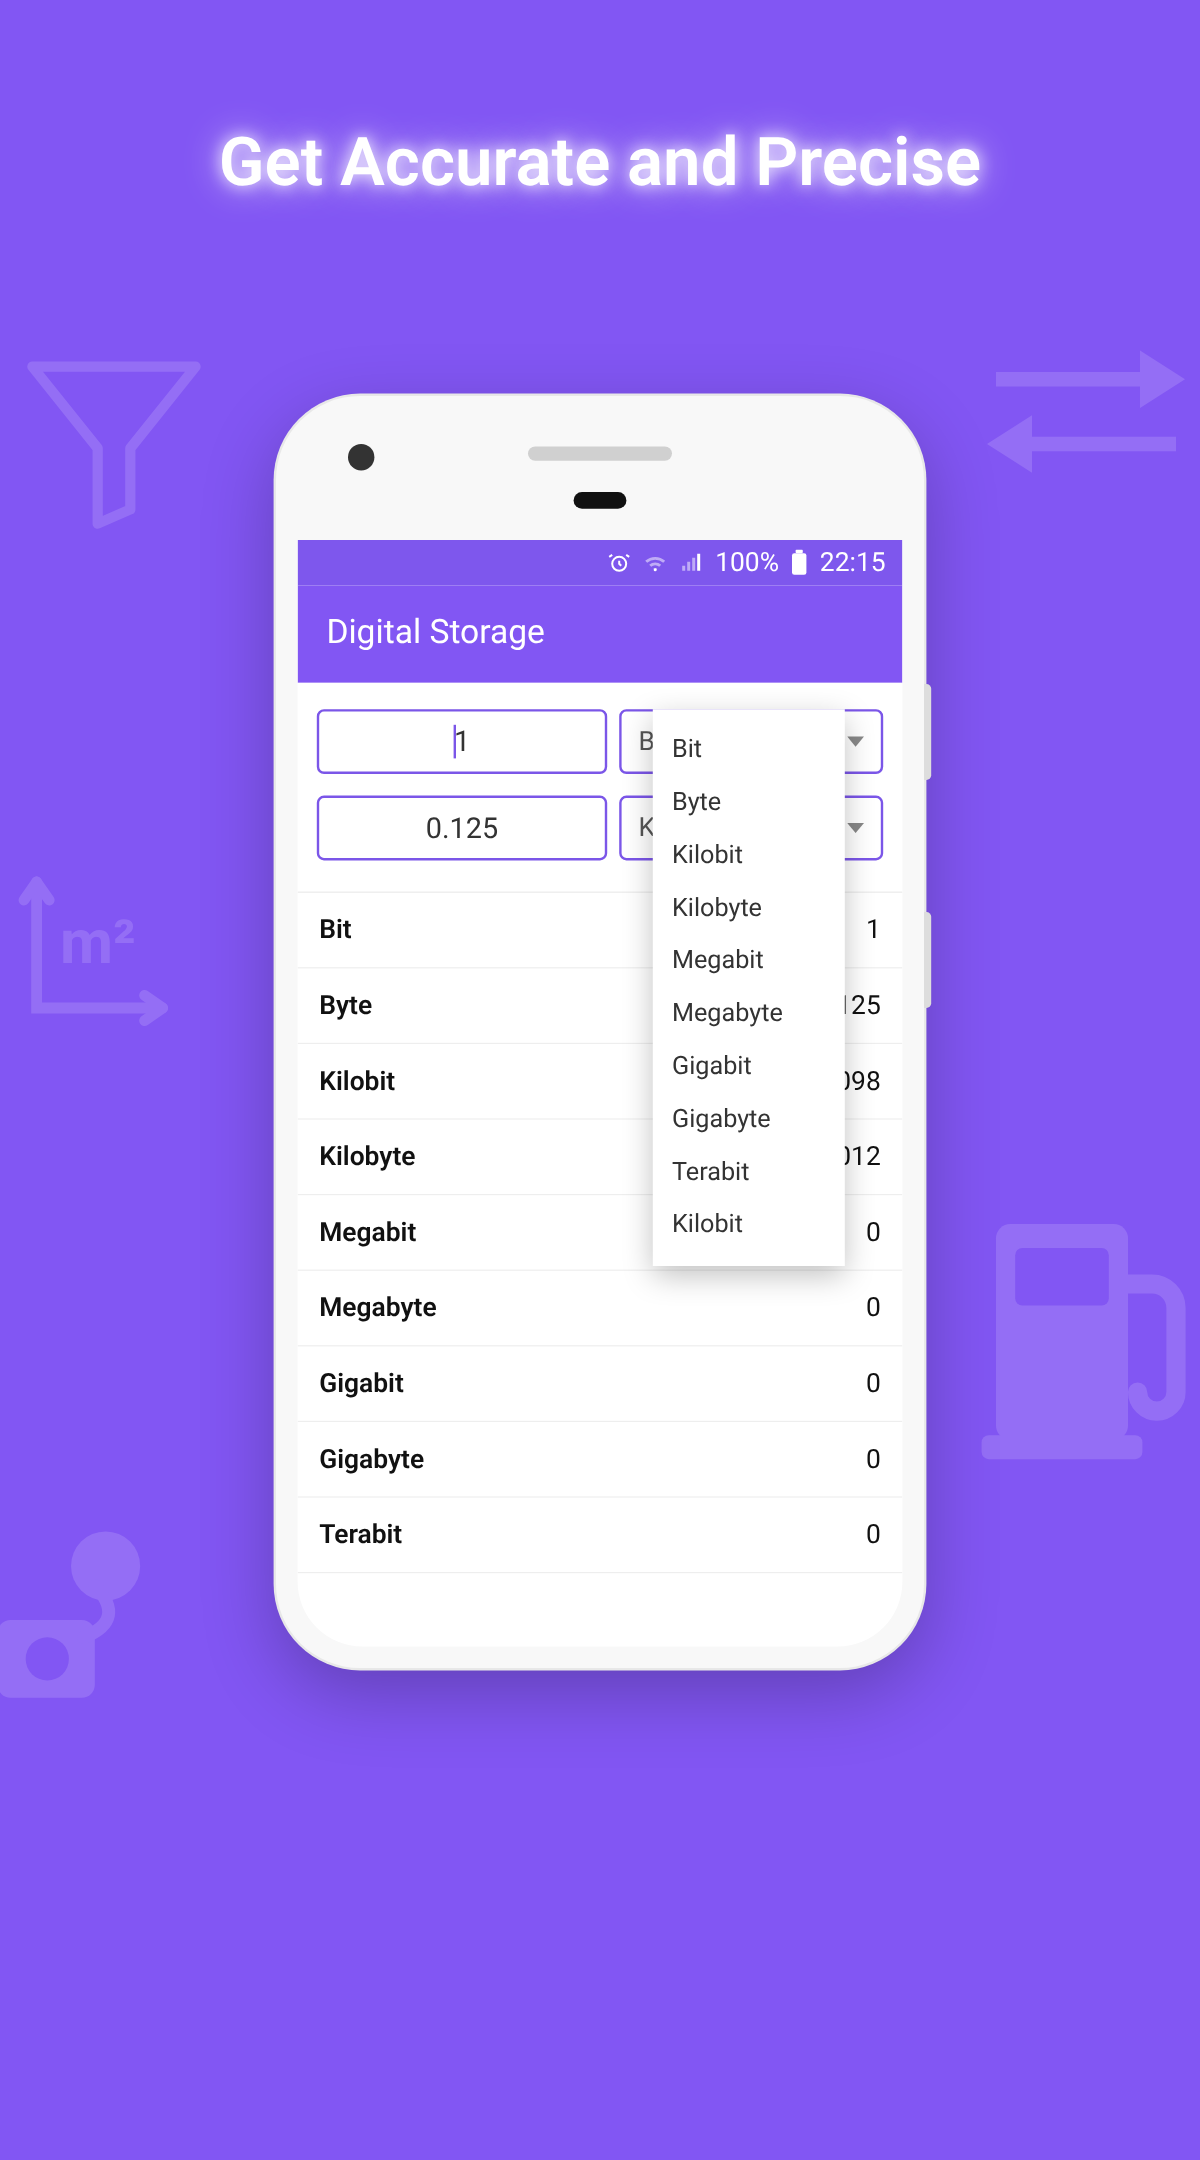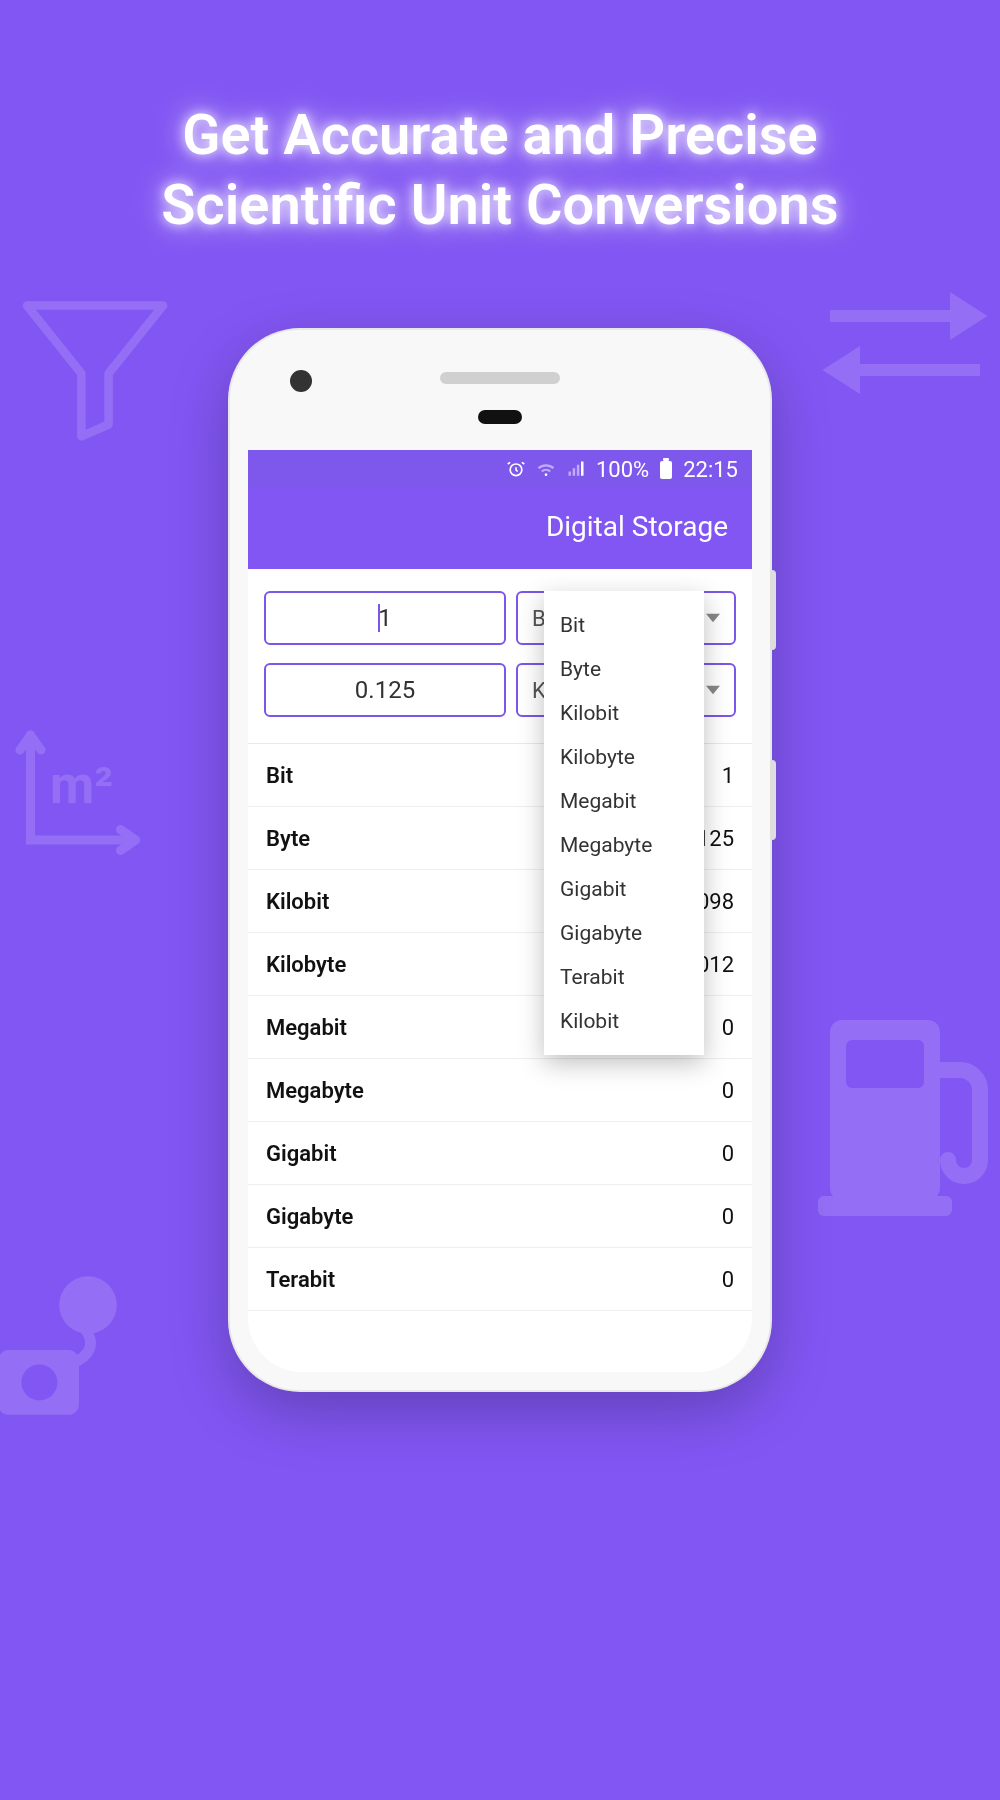--- a/index.html
+++ b/index.html
@@ -100,21 +100,20 @@
     font-weight: 400;
   }
   .sb-icon { display:inline-flex; align-items:center; }
 
   .appbar {
     background: #8256f3;
     color: #fff;
     font-size: 28px;
     font-weight: 400;
     padding: 22px 24px 26px;
-    text-align: right;
   }
 
   .input-area {
     background: #fff;
     padding: 22px 16px 26px;
     border-bottom: 1px solid #e8e8e8;
   }
   .row {
     display: flex;
     gap: 10px;
@@ -182,21 +181,20 @@
     padding: 10px 16px;
     font-size: 21px;
     color: #333;
   }
 </style>
 </head>
 <body>
 
 <div class="headline">
   <span>Get Accurate and Precise</span><br>
-  <span>Scientific Unit Conversions</span>
 </div>
 
 <svg class="bg-icon bg-funnel" width="170" height="170" viewBox="0 0 100 100" fill="none" stroke="#b69cf9" stroke-width="5" stroke-linejoin="round">
   <path d="M10 15 H90 L58 55 V85 L42 92 V55 Z"></path>
 </svg>
 <svg class="bg-icon bg-swap" width="190" height="120" viewBox="0 0 120 80" fill="#b69cf9">
   <path d="M10 20 H90 L90 8 L115 24 L90 40 L90 28 H10 Z"></path>
   <path d="M110 56 H30 L30 44 L5 60 L30 76 L30 64 H110 Z"></path>
 </svg>
 <svg class="bg-icon bg-m2" width="150" height="150" viewBox="0 0 100 100" fill="none" stroke="#b69cf9" stroke-width="6" stroke-linecap="round">

